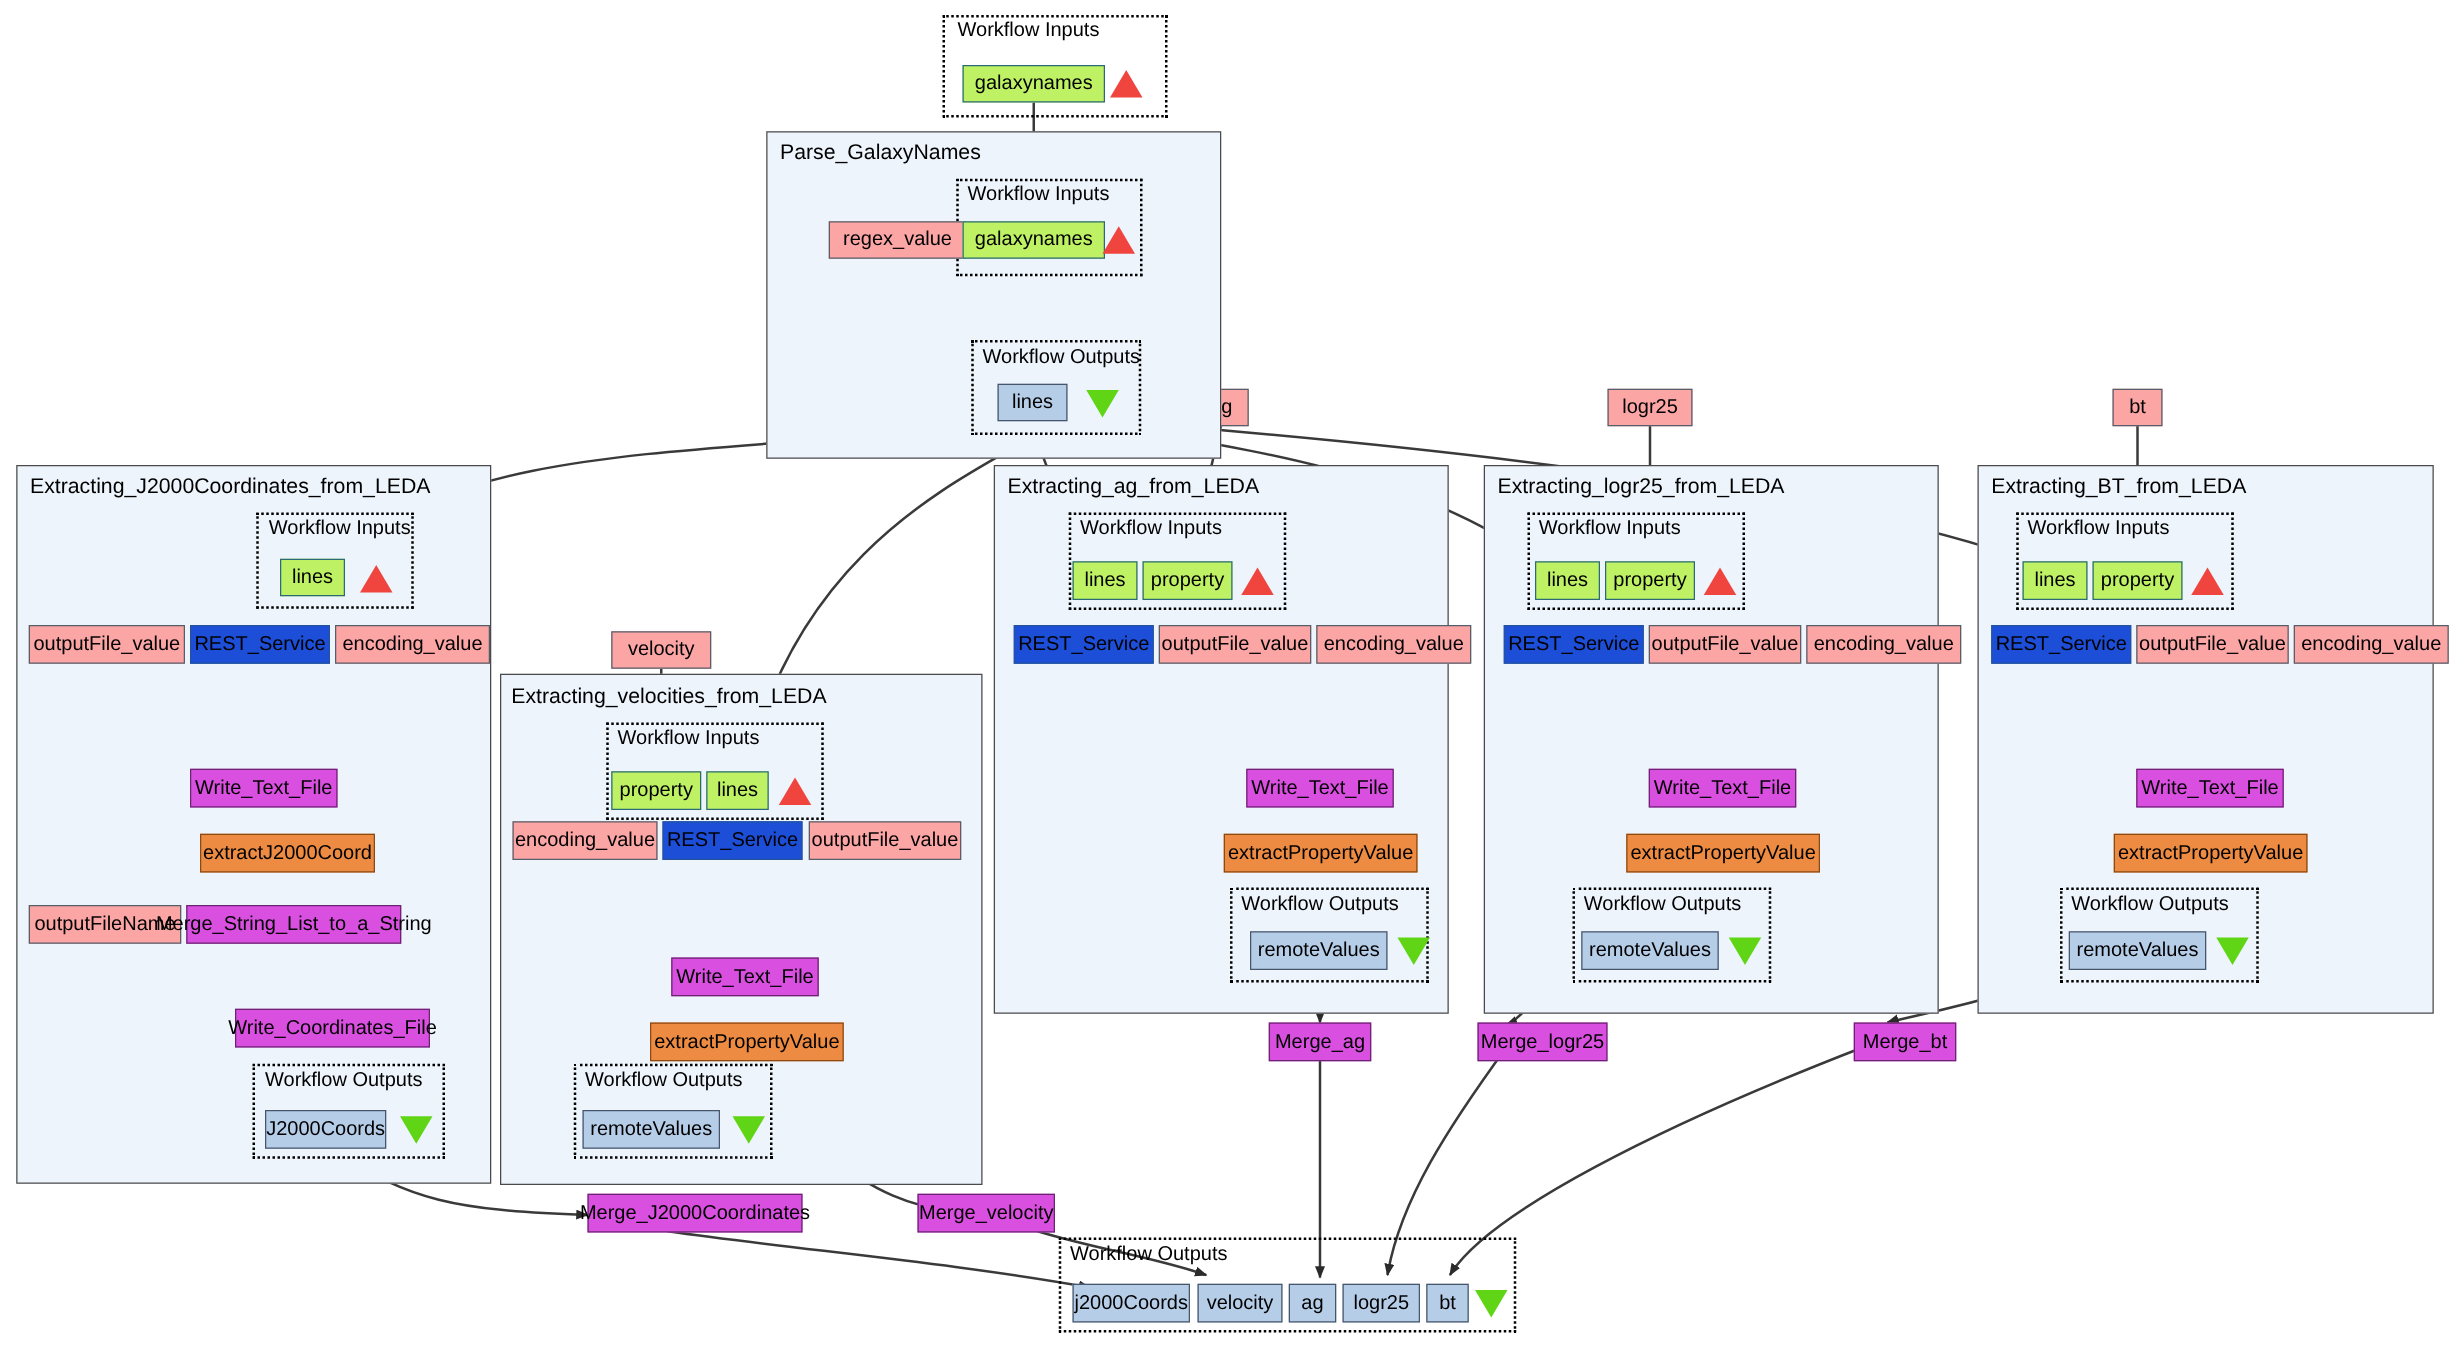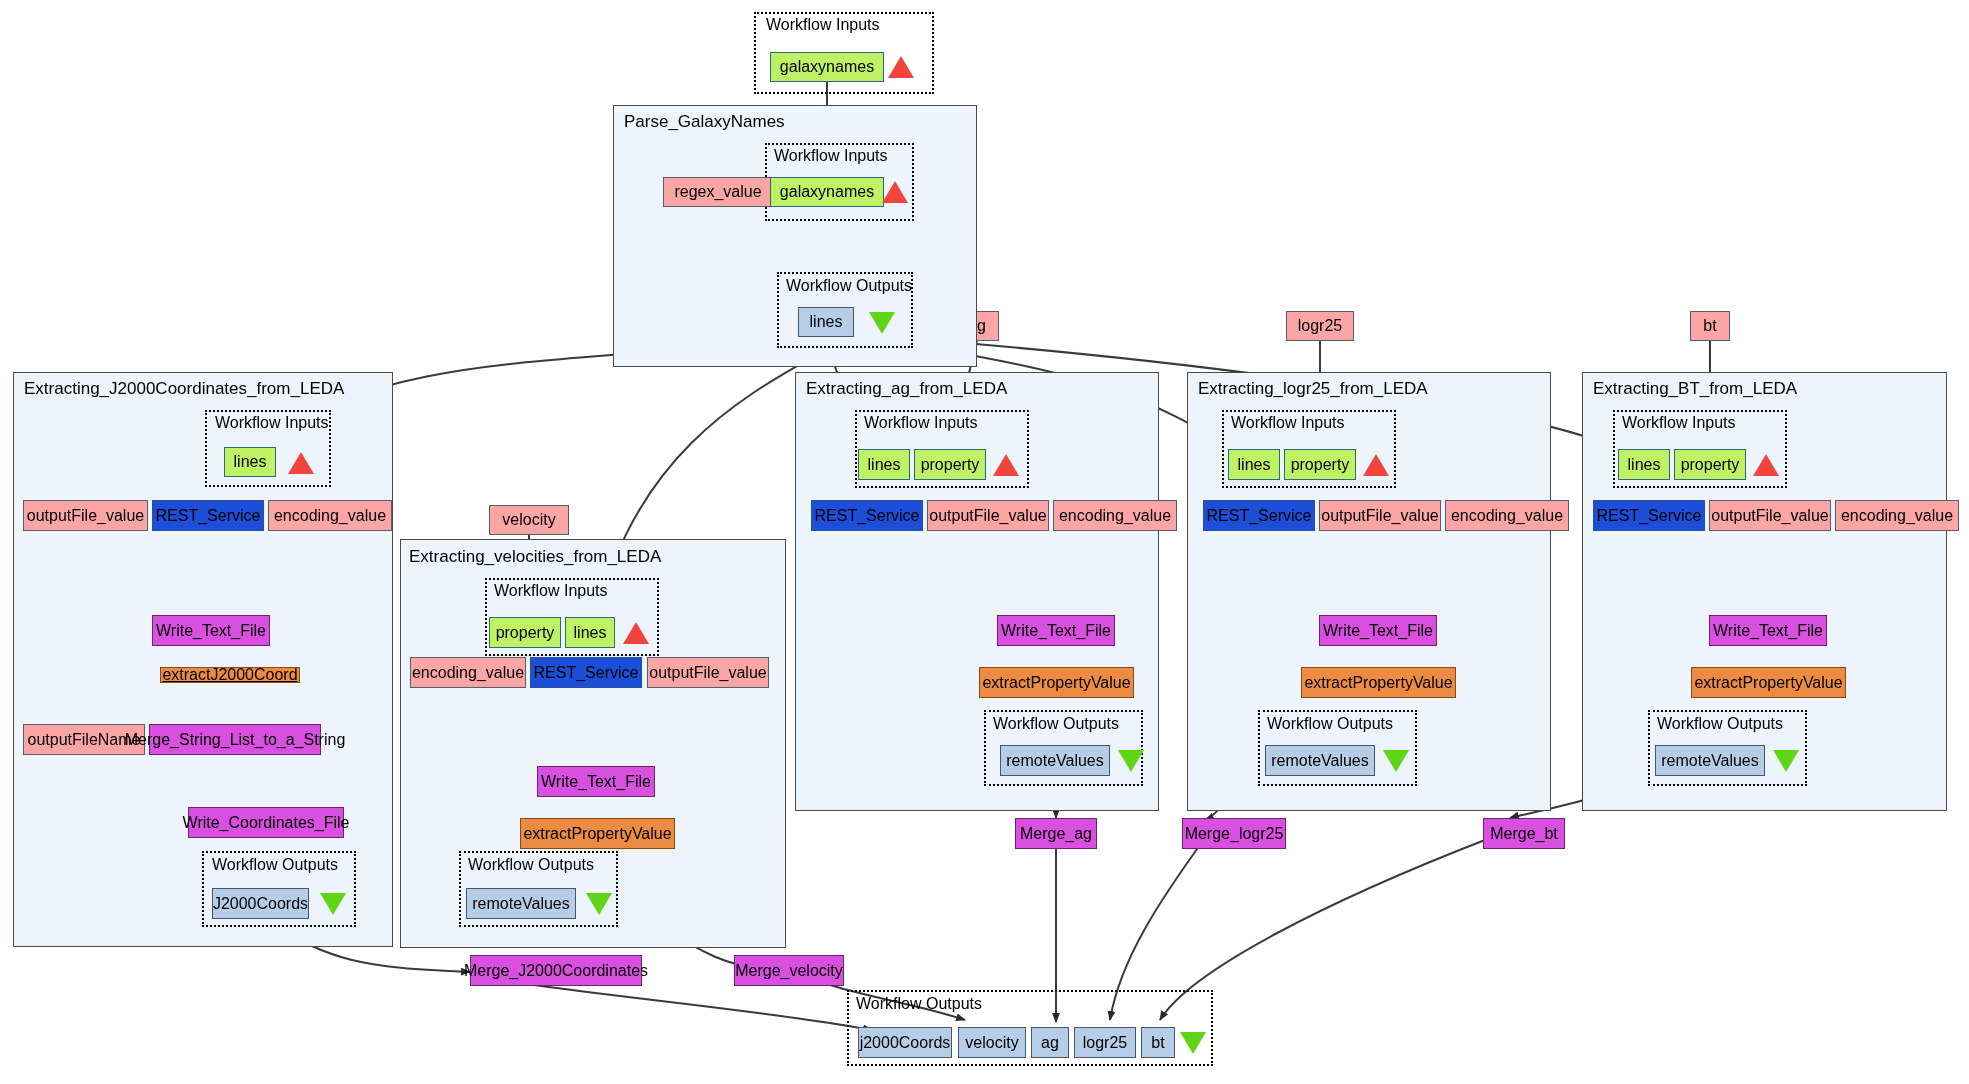--- a/index.html
+++ b/index.html
@@ -167,21 +167,21 @@
   <div class="node n-cyan" style="left:224px;top:447px;width:52px;height:30px;">lines</div>
   <div class="tri-wrap" style="left:288px;top:452px;">
     <div class="tri tri-up"></div>
   </div>
 
   <div class="node n-grey" style="left:23px;top:500px;width:125px;height:31px;">outputFile_value</div>
   <div class="node n-blue" style="left:152px;top:500px;width:112px;height:31px;">REST_Service</div>
   <div class="node n-grey" style="left:268px;top:500px;width:124px;height:31px;">encoding_value</div>
 
   <div class="node n-magenta" style="left:152px;top:615px;width:118px;height:31px;">Write_Text_File</div>
-  <div class="node n-orange" style="left:160px;top:667px;width:140px;height:16px;text-decoration:underline;">extractJ2000Coord</div>
+  <div class="node n-orange" style="left:160px;top:667px;width:140px;height:31px;">extractJ2000Coord</div>
 
   <div class="node n-grey" style="left:23px;top:724px;width:122px;height:31px;">outputFileName</div>
   <div class="node n-magenta" style="left:149px;top:724px;width:172px;height:31px;">Merge_String_List_to_a_String</div>
 
   <div class="node n-magenta" style="left:188px;top:807px;width:156px;height:31px;">Write_Coordinates_File</div>
 
   <div class="subcluster" style="left:202px;top:851px;width:150px;height:72px;"></div>
   <div class="subcluster-label" style="left:212px;top:856px;">Workflow Outputs</div>
   <div class="node n-lblue" style="left:212px;top:888px;width:97px;height:31px;">J2000Coords</div>
   <div class="tri-wrap" style="left:320px;top:893px;">

